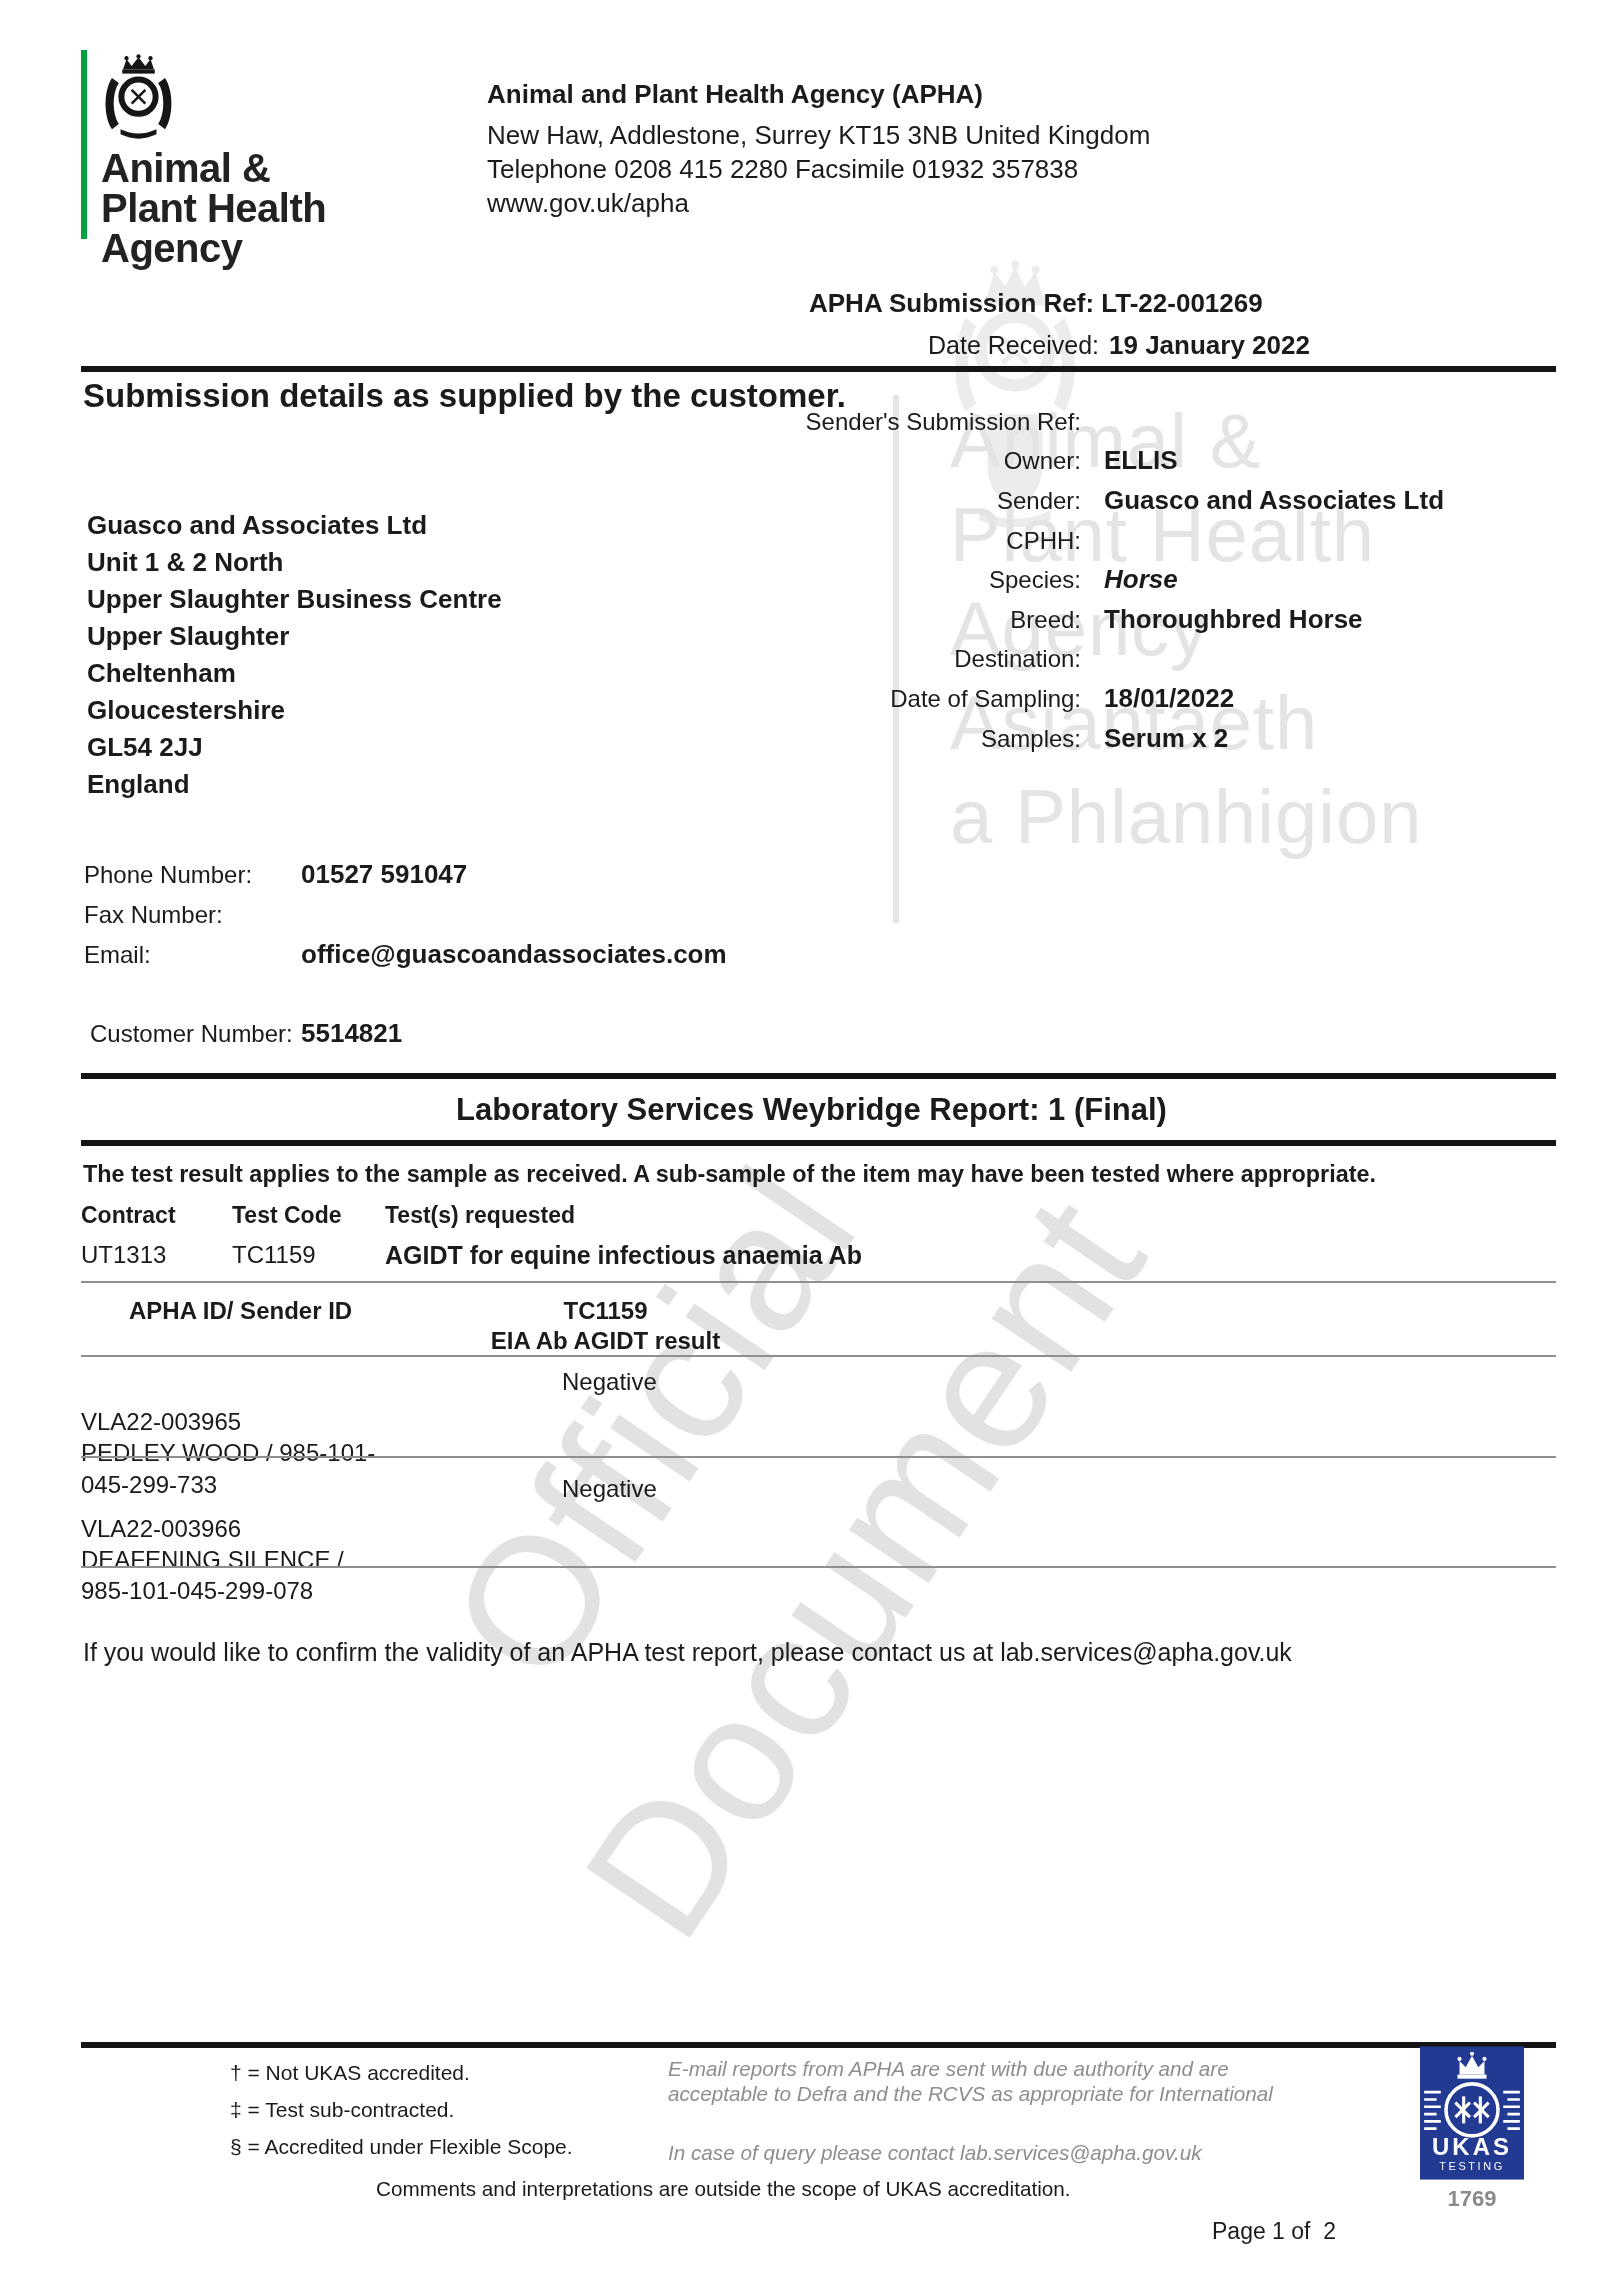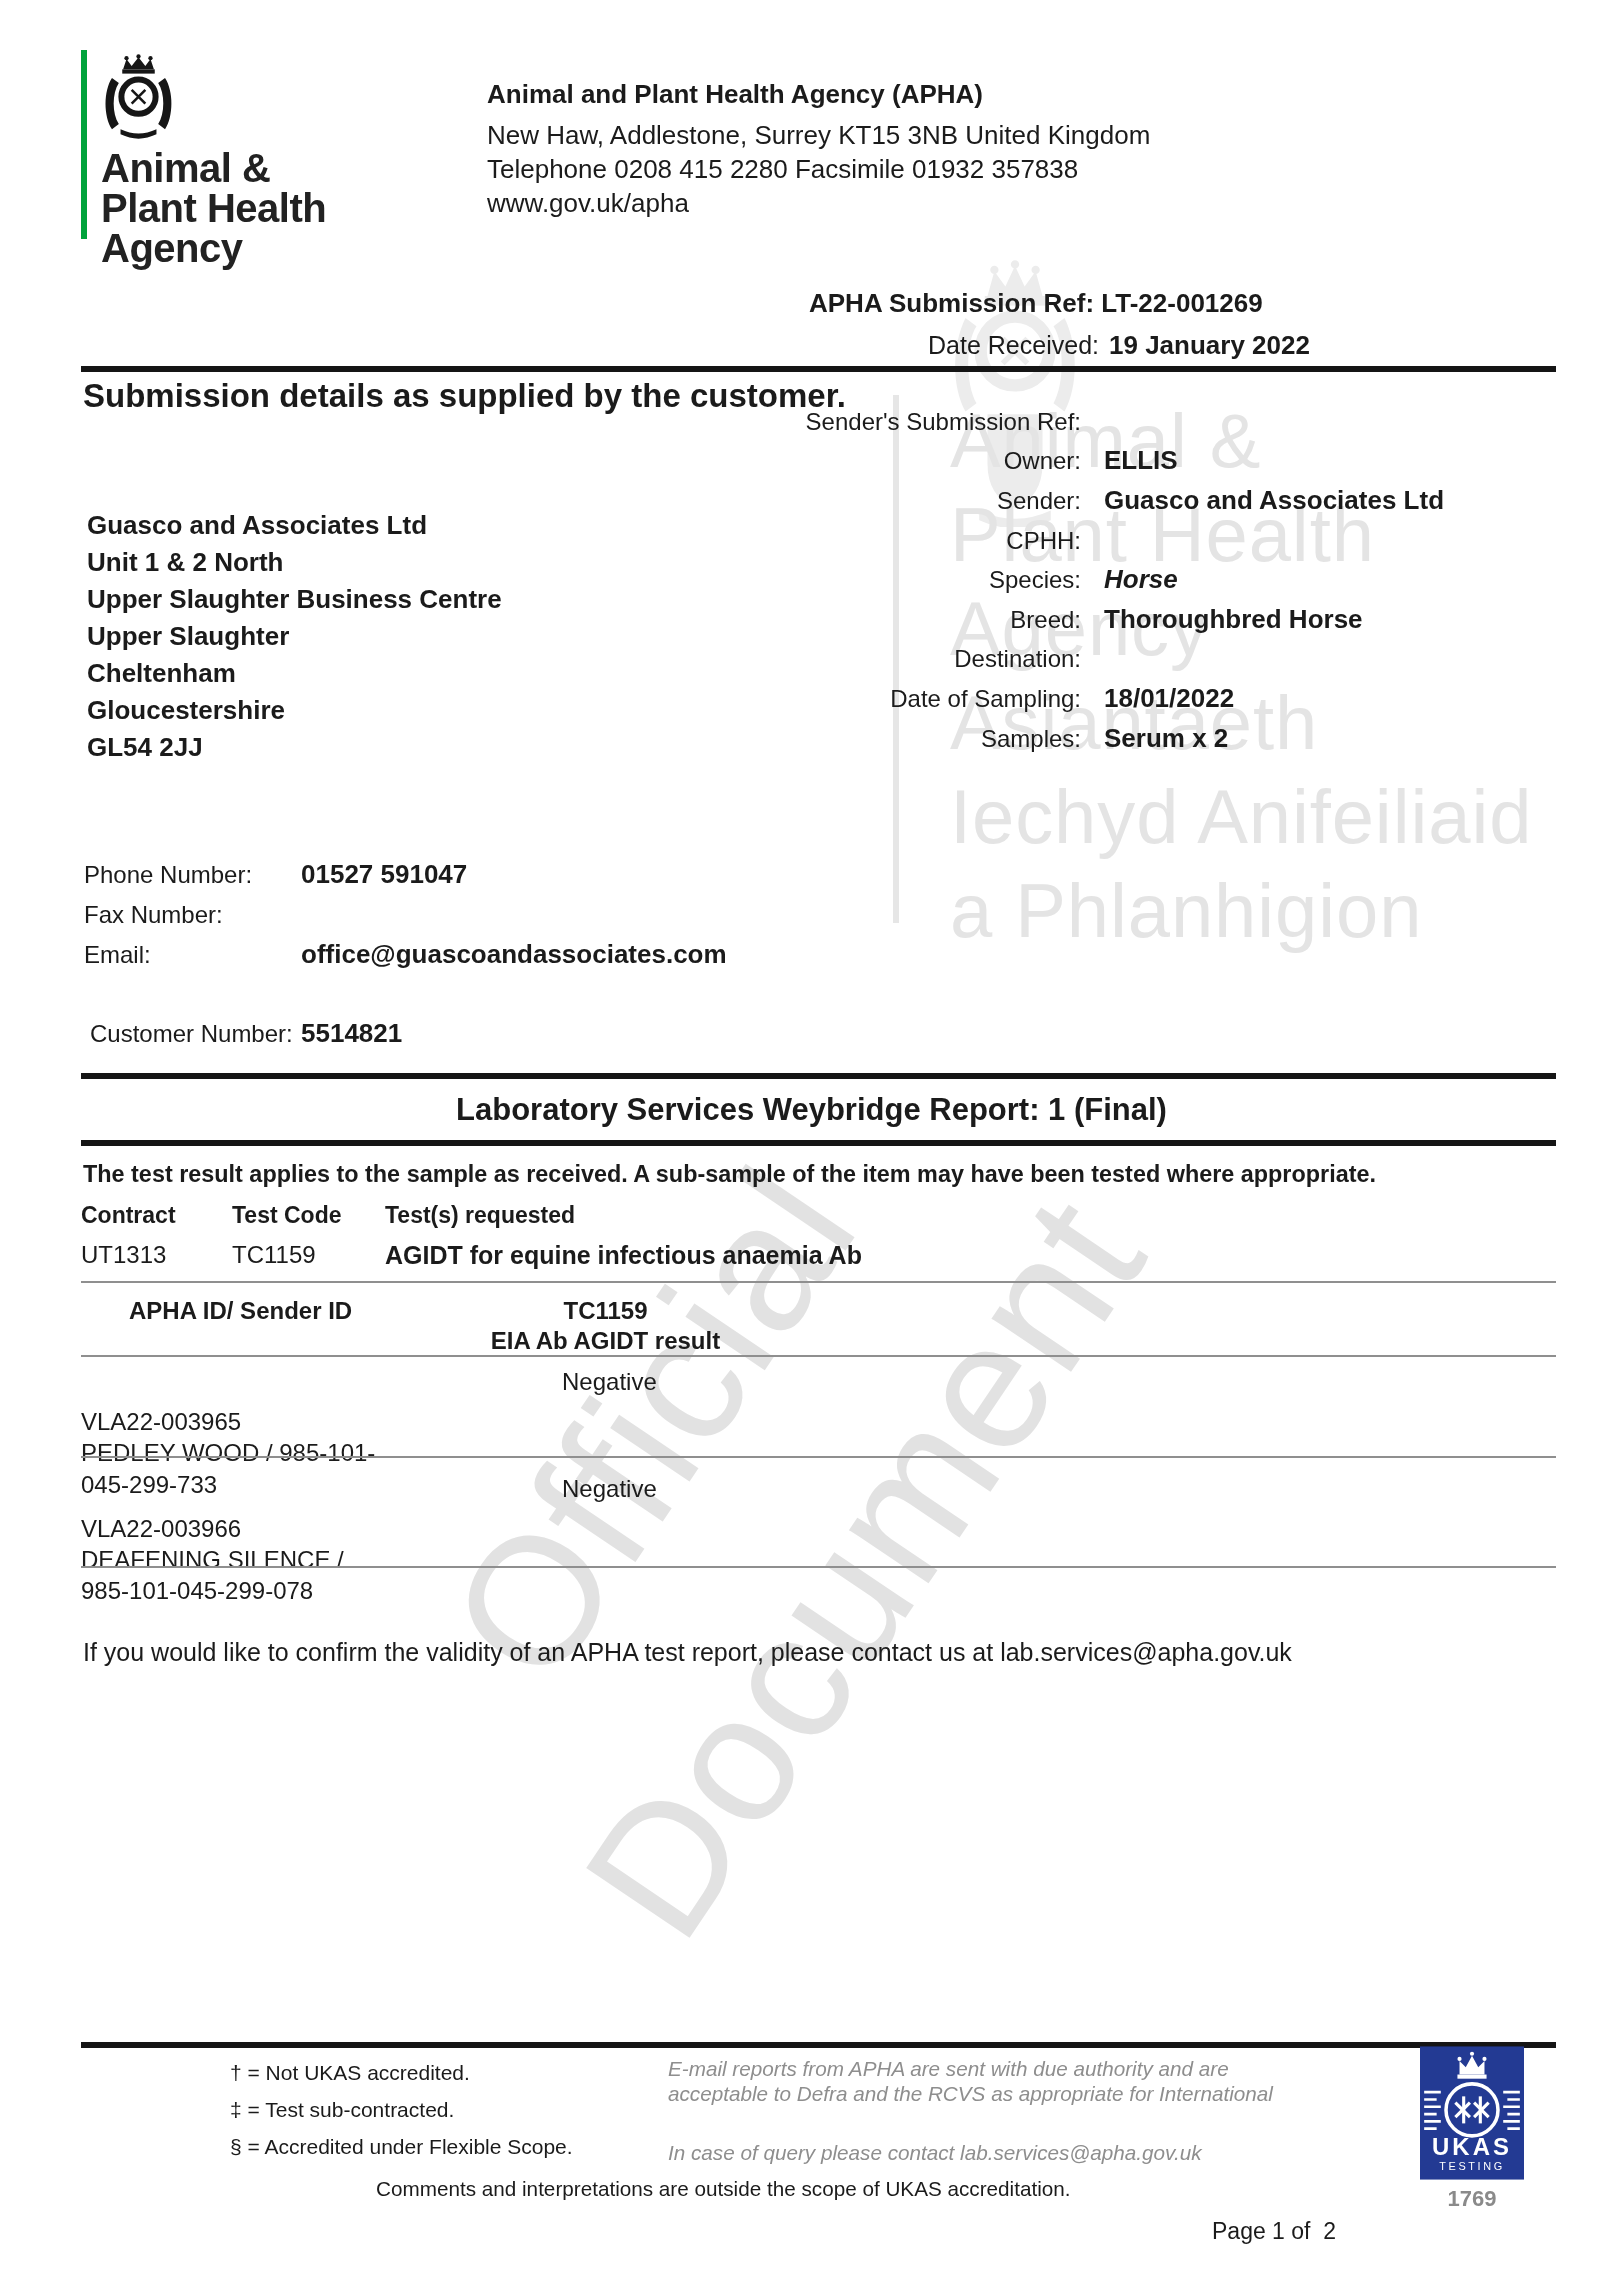--- a/index.html
+++ b/index.html
@@ -65,21 +65,20 @@
       </g>
     </svg>
 
     <div id="wm-vbar"></div>
 
     <div class="abs wm-text" style="left:950px;top:394px;">
       <div>Animal &amp;</div>
       <div>Plant Health</div>
       <div>Agency</div>
       <div>Asiantaeth</div>
-      <div>Iechyd Anifeiliaid</div>
       <div>a Phlanhigion</div>
     </div>
 
     <div id="wm-diagonal">
       <div>Official</div>
       <div>Document</div>
     </div>
   </div>
 
   <div id="content-layer">
@@ -122,20 +121,21 @@
     <div class="abs b" style="left:83px;top:377px;font-size:33px;">Submission details as supplied by the customer.</div>
 
     <div class="abs b" style="left:87px;top:507px;font-size:26px;line-height:37px;">
       <div>Guasco and Associates Ltd</div>
       <div>Unit 1 &amp; 2 North</div>
       <div>Upper Slaughter Business Centre</div>
       <div>Upper Slaughter</div>
       <div>Cheltenham</div>
       <div>Gloucestershire</div>
       <div>GL54 2JJ</div>
+      <div>England</div>
     </div>
 
     <div class="lbl" style="left:725px;top:408px;width:356px;">Sender's Submission Ref:</div>
     <div class="val" style="left:1104px;top:406px;"></div>
     <div class="lbl" style="left:725px;top:447px;width:356px;">Owner:</div>
     <div class="val" style="left:1104px;top:445px;">ELLIS</div>
     <div class="lbl" style="left:725px;top:487px;width:356px;">Sender:</div>
     <div class="val" style="left:1104px;top:485px;">Guasco and Associates Ltd</div>
     <div class="lbl" style="left:725px;top:527px;width:356px;">CPHH:</div>
     <div class="val" style="left:1104px;top:525px;"></div>

